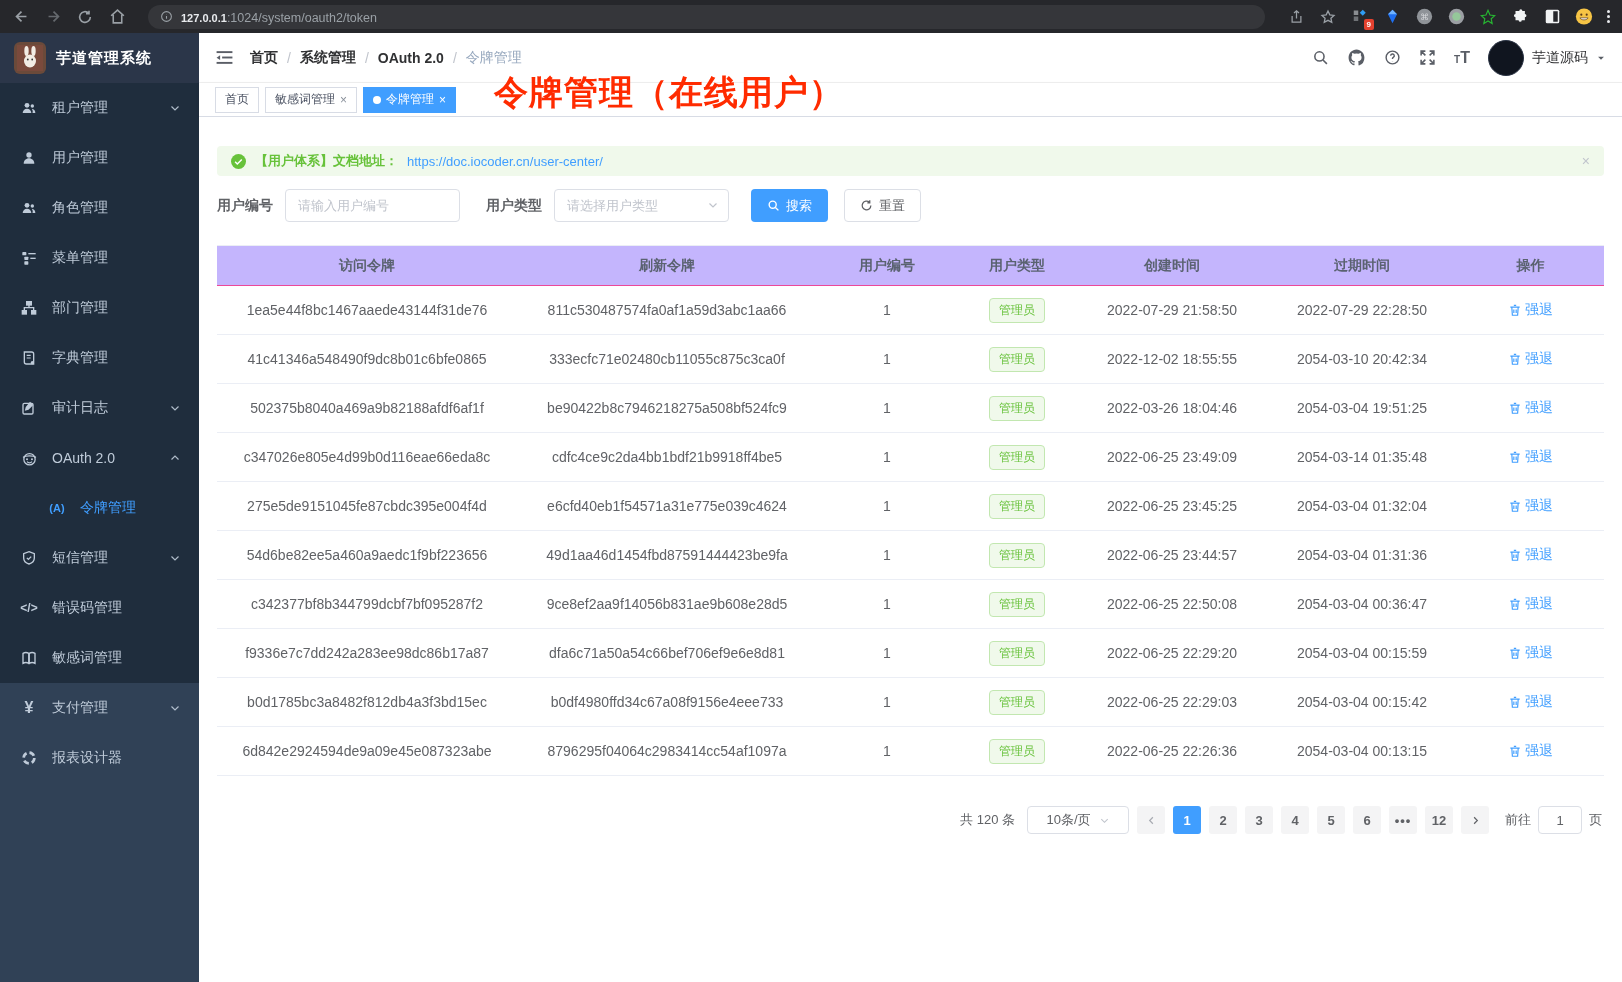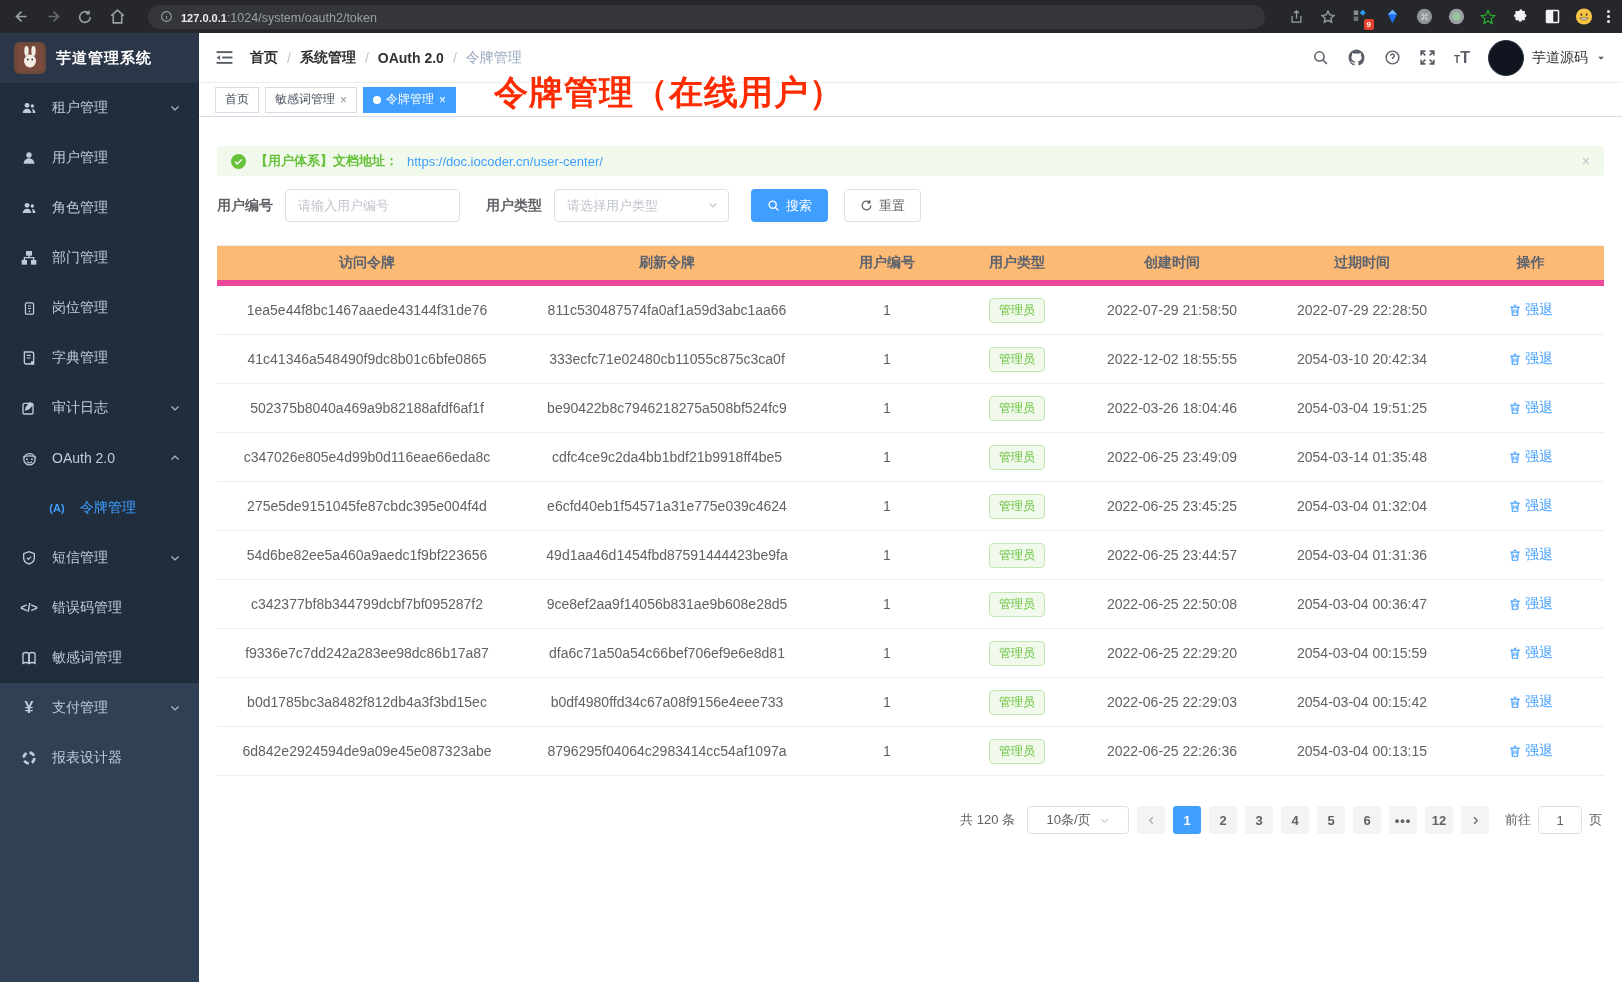--- a/index.html
+++ b/index.html
@@ -96,21 +96,21 @@
   .f-select { display:flex; align-items:center; color:#c0c4cc; }
   .btn { height:33px; border-radius:4px; font-size:13px; display:inline-flex; align-items:center;
     gap:6px; padding:0 15px; cursor:pointer; border:1px solid transparent; }
   .btn-primary { background:#409eff; color:#fff; }
   .btn-plain { background:#fff; border-color:#dcdfe6; color:#606266; }
   .f-label.second { margin-left:16px; }
 
   
   .table { margin-top:23px; border-top:1px solid #ebeef5; }
   .t-row { display:flex; align-items:center; border-bottom:1px solid #ebeef5; }
-  .t-head { background:#fdba74; height:40px; border-bottom:6px solid #ec4899;font-family:Liberation Serif, serif; }
+  .t-head { background:#c4b5fd; height:40px; border-bottom:1px solid #ec4899;font-family:Liberation Serif, serif; }
   .t-cell { text-align:center; font-size:14px; color:#606266; padding:0 4px;
     white-space:nowrap; overflow:hidden; }
   .t-head .t-cell { font-weight:700; color:#5a6270; font-size:14px; }
   .t-body .t-row { height:49px; }
   .badge { display:inline-block; background:#f0f9eb; border:1px solid #c2e7b0; color:#67c23a;
     font-size:12px; border-radius:4px; padding:3px 9px; }
   .kick-link { color:#409eff; font-size:14px; text-decoration:none; display:inline-flex;
     align-items:center; gap:3px; cursor:pointer; }
 
   
@@ -281,38 +281,40 @@
                 <circle cx="9" cy="8" r="3.6"></circle>
                 <path d="M2.5 19.5c0-3.6 2.9-6.5 6.5-6.5s6.5 2.9 6.5 6.5z"></path>
                 <circle cx="17" cy="9" r="2.6"></circle>
                 <path d="M16.3 13.2c3 .3 5.2 2.8 5.2 6.3h-4.2a8 8 0 0 0-1-6.3z"></path>
               </svg>
             </span>
             <span class="mi-label">角色管理</span>
           </div>
           <div class="menu-item">
             <span class="icon mi-icon">
+              <svg width="16" height="16" viewBox="0 0 24 24" fill="currentColor">
+                <rect x="2" y="3" width="6" height="5" rx="1"></rect>
+                <rect x="11" y="4.5" width="11" height="2"></rect>
+                <rect x="5" y="10" width="6" height="5" rx="1"></rect>
+                <rect x="14" y="11.5" width="8" height="2"></rect>
+                <rect x="5" y="17" width="6" height="5" rx="1"></rect>
+              </svg>
+            </span>
+            <span class="mi-label">菜单管理</span>
+          </div>
+          <div class="menu-item">
+            <span class="icon mi-icon">
               <svg width="16" height="16" viewBox="0 0 24 24" fill="none" stroke="currentColor" stroke-width="2">
                 <rect x="8.5" y="2.5" width="7" height="5" fill="currentColor"></rect>
                 <path d="M12 7.5v4M5 15v-3.5h14V15"></path>
                 <rect x="2" y="16" width="6" height="5" fill="currentColor"></rect>
                 <rect x="16" y="16" width="6" height="5" fill="currentColor"></rect>
               </svg>
             </span>
             <span class="mi-label">部门管理</span>
-          </div>
-          <div class="menu-item">
-            <span class="icon mi-icon">
-              <svg width="15" height="15" viewBox="0 0 24 24" fill="none" stroke="currentColor" stroke-width="2">
-                <rect x="5.5" y="3" width="13" height="18" rx="2"></rect>
-                <path d="M9.5 8h5M9.5 12h5" stroke-width="1.8"></path>
-                <circle cx="12" cy="16.5" r="1.4" fill="currentColor" stroke="none"></circle>
-              </svg>
-            </span>
-            <span class="mi-label">岗位管理</span>
           </div>
           <div class="menu-item">
             <span class="icon mi-icon">
               <svg width="16" height="16" viewBox="0 0 24 24" fill="none" stroke="currentColor" stroke-width="2">
                 <path d="M5 3h11a3 3 0 0 1 3 3v15H8a3 3 0 0 1-3-3z"></path>
                 <path d="M8.5 8h6M8.5 12h6" stroke-width="1.8"></path>
                 <circle cx="17" cy="19" r="2.4" fill="currentColor" stroke="none"></circle>
               </svg>
             </span>
             <span class="mi-label">字典管理</span>

